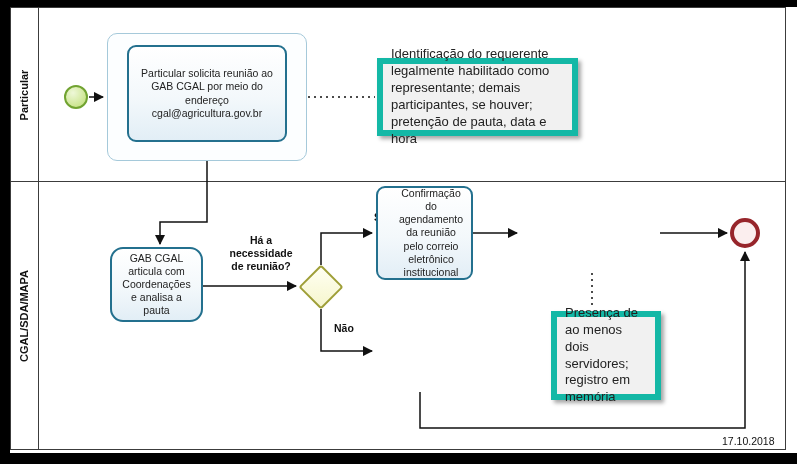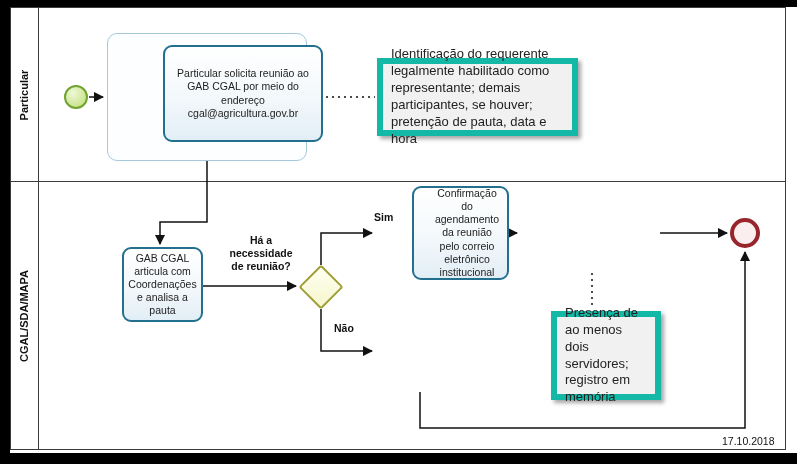--- a/index.html
+++ b/index.html
@@ -36,21 +36,21 @@
     font-weight:bold;font-size:11px;color:#111;
   }
 
   .node{position:absolute;box-sizing:border-box;}
 
   .task{
     border:2px solid #23708e;border-radius:9px;
     background:linear-gradient(to bottom,#ffffff 0%,#f3f8fb 55%,#e2eef6 100%);
     display:flex;align-items:center;justify-content:center;
     text-align:center;font-size:10.5px;line-height:1.25;
-    padding:4px 7px;color:#222;margin-left:36px;
+    padding:4px 7px;color:#222;
   }
   .subprocess{
     border:1px solid #a5c9da;border-radius:10px;
     background:#fcfeff;
   }
   .annotation{
     background:#f1f1f1;border:6px solid #14b8a6;
     box-shadow:3px 3px 4px rgba(0,0,0,0.35);
     font-size:13px;line-height:1.3;color:#222;
     padding:4px 8px;display:flex;align-items:center;text-align:left;
@@ -137,21 +137,21 @@
   <div class="node subprocess" style="left:107px;top:33px;width:200px;height:128px;"></div>
 
   <div class="node task" style="left:127px;top:45px;width:160px;height:97px;">
     <span>Particular solicita reunião ao GAB CGAL por meio do endereço cgal@agricultura.gov.br</span>
   </div>
 
   <div class="node annotation" style="left:377px;top:58px;width:201px;height:78px;">
     <span>Identificação do requerente legalmente habilitado como representante; demais participantes, se houver; pretenção de pauta, data e hora</span>
   </div>
 
-  <div class="node task" style="left:86px;top:247px;width:81px;height:75px;">
+  <div class="node task" style="left:110px;top:247px;width:93px;height:75px;border-radius:13px;">
     <span>GAB CGAL articula com Coordenações e analisa a pauta</span>
   </div>
 
   <div class="gateway-question" style="left:226px;top:234px;width:70px;">Há a necessidade de reunião?</div>
 
   <div class="node gateway" style="left:305px;top:271px;"></div>
 
   <div class="flow-label" style="left:337px;top:211px;padding-left:37px;">Sim</div>
   <div class="flow-label" style="left:334px;top:322px;">Não</div>
 

